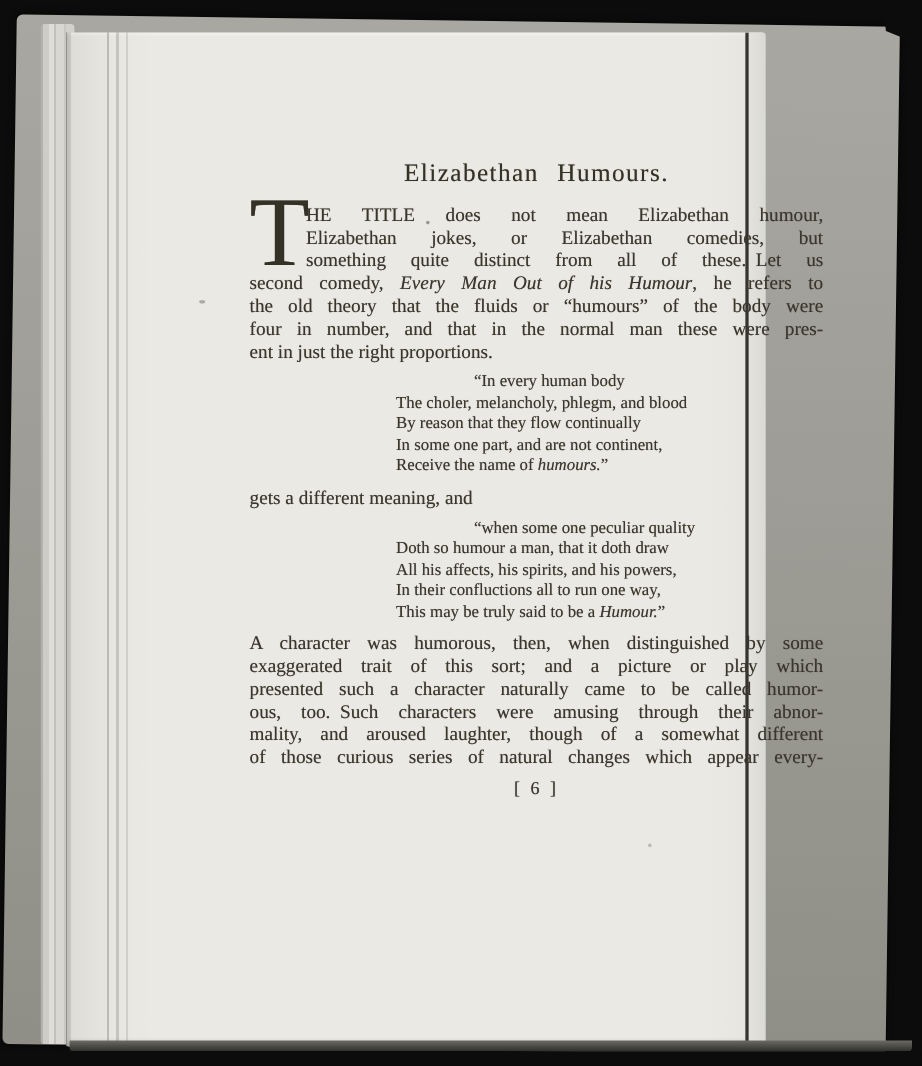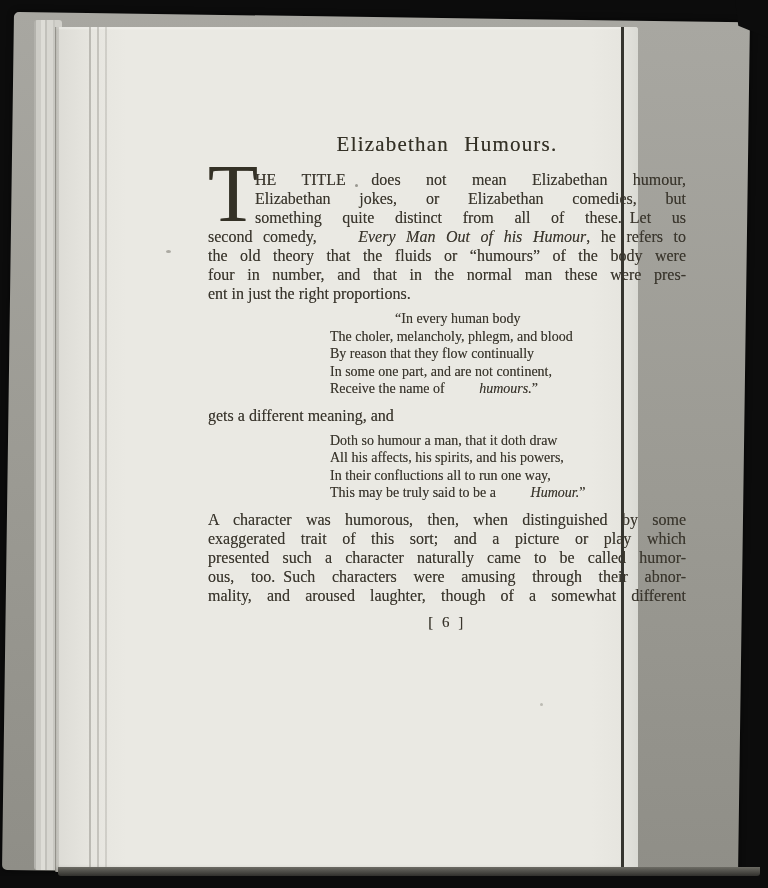--- a/index.html
+++ b/index.html
@@ -77,21 +77,21 @@
   }
   .block{margin:0;}
   .line{text-align:justify;text-align-last:justify;}
   .line.end{text-align:left;text-align-last:left;}
   .line.dc{margin-left:47px;}
   .verse{margin:7px 0 4px 0;font-size:14px;line-height:17.5px;}
   .verse .line{text-align:left;text-align-last:left;margin-left:122px;}
   .verse .line.first{margin-left:187px;}
   .verse + .paragraph{margin-top:8px;}
   .pagenum{margin-top:8px;text-align:center;font-size:15px;letter-spacing:2.5px;}
-  i{font-style:italic;margin-left:31px;}
+  i{font-style:italic;}
 </style>
 </head>
 <body>
 
 <div class="scene">
   <div class="cover-edge"></div>
   <div class="page-stack"></div>
 
   <div class="page">
     <div class="gutter"></div>
@@ -114,31 +114,33 @@
             <div class="line first">“In every human body</div>
             <div class="line">The choler, melancholy, phlegm, and blood</div>
             <div class="line">By reason that they flow continually</div>
             <div class="line">In some one part, and are not continent,</div>
             <div class="line">Receive the name of <i>humours.</i>”</div>
           </div>
           <div class="block paragraph">
             <div class="line end">gets a different meaning, and</div>
           </div>
           <div class="block verse">
+            <div class="line first">“when some one peculiar quality</div>
             <div class="line">Doth so humour a man, that it doth draw</div>
             <div class="line">All his affects, his spirits, and his powers,</div>
             <div class="line">In their confluctions all to run one way,</div>
             <div class="line">This may be truly said to be a <i>Humour.</i>”</div>
           </div>
           <div class="block paragraph">
             <div class="line">A character was humorous, then, when distinguished by some</div>
             <div class="line">exaggerated trait of this sort; and a picture or play which</div>
             <div class="line">presented such a character naturally came to be called humor-</div>
             <div class="line">ous, too. Such characters were amusing through their abnor-</div>
             <div class="line">mality, and aroused laughter, though of a somewhat different</div>
+            <div class="line">of those curious series of natural changes which appear every-</div>
           </div>
         </div>
       <div class="pagenum">[ 6 ]</div>
     </div>
   </div>
 
   <div class="corner-cut"></div>
   <div class="bottom-edge"></div>
   <div class="bottom-mask"></div>
   <div class="speck s1"></div>

